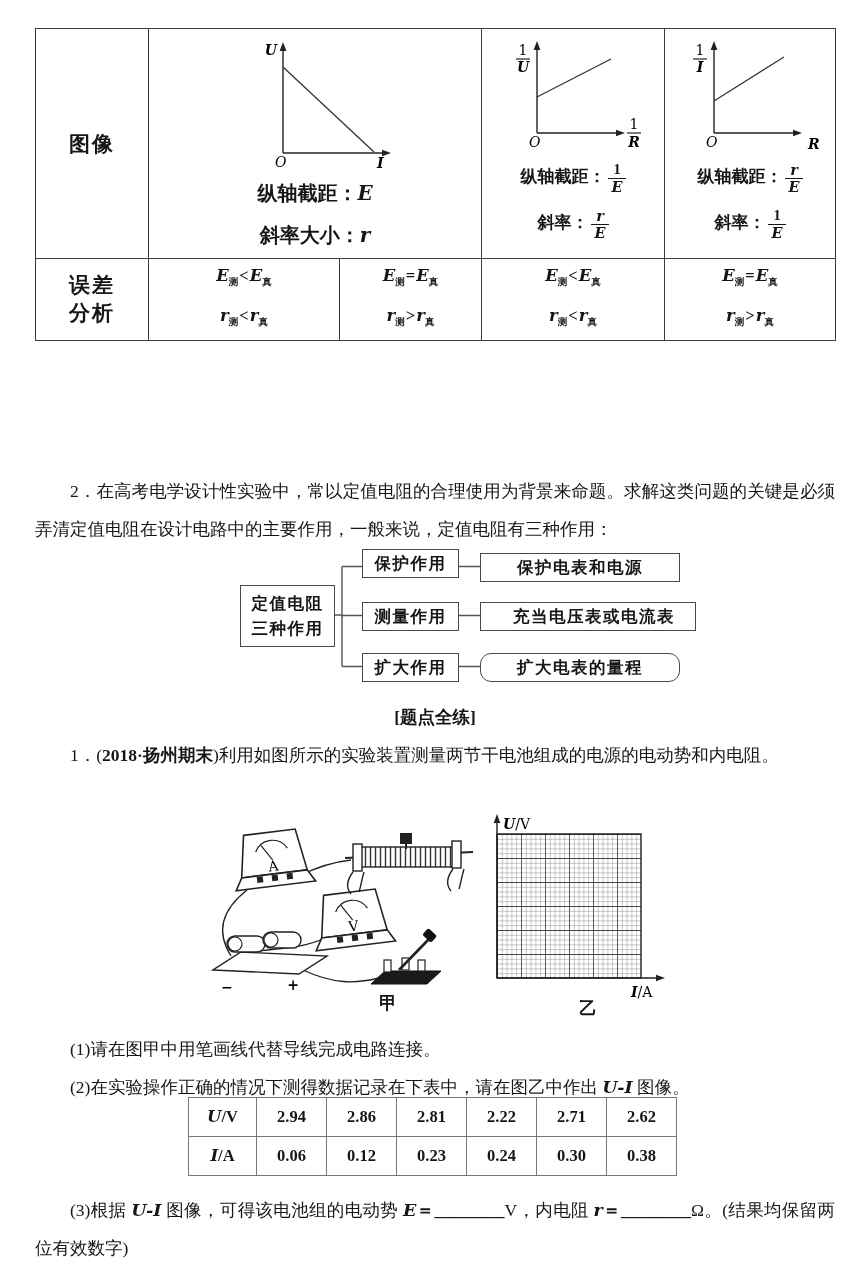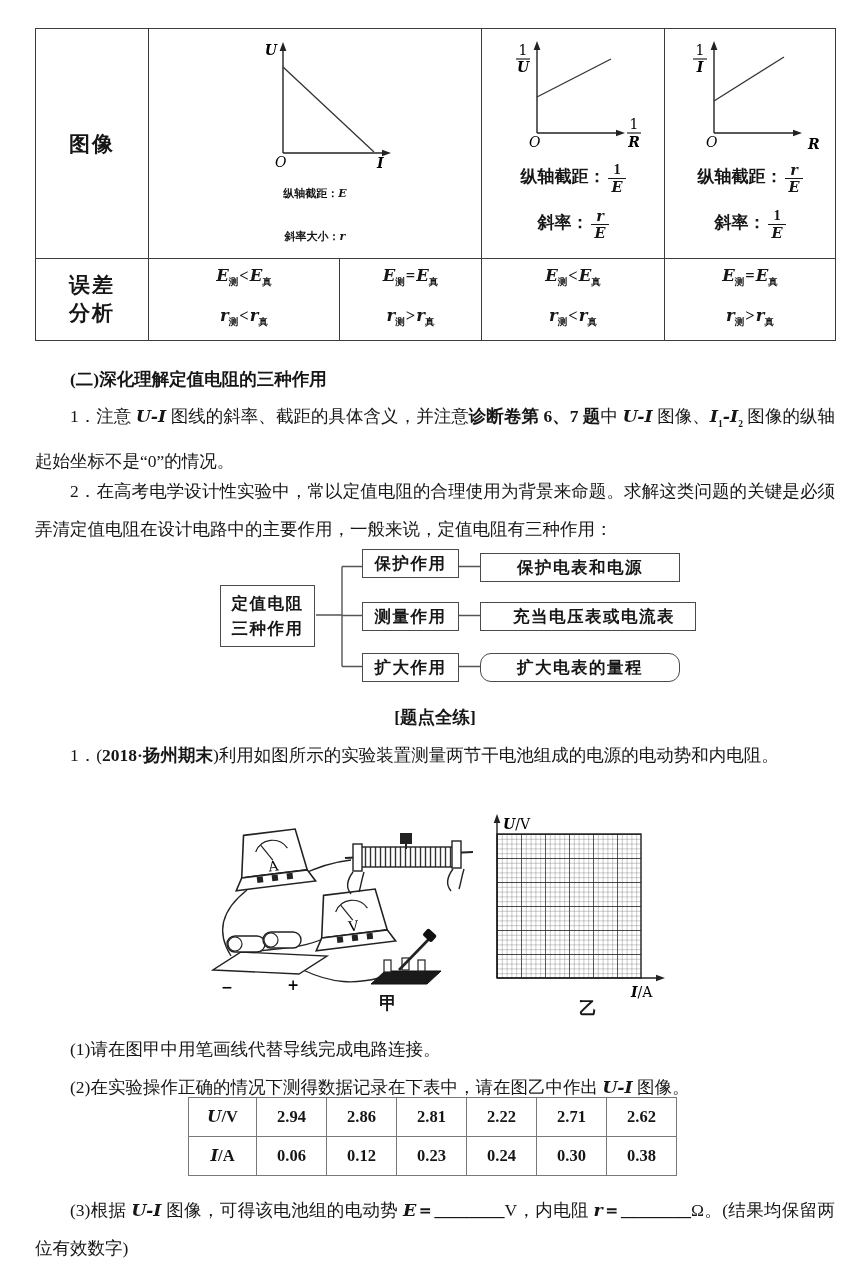--- a/index.html
+++ b/index.html
@@ -9,21 +9,21 @@
   .var{font-family:"DejaVu Serif",serif;font-style:italic;font-weight:bold;}
   .b{font-weight:bold;}
 
   
   .sum-table{border-collapse:collapse;table-layout:fixed;width:800px;background:#fff;}
   .sum-table td{border:1.6px solid #3c3c3c;padding:0;text-align:center;}
   .sum-table .r1 td{height:229px;vertical-align:top;}
   .sum-table td.hdr{vertical-align:middle;font-weight:700;font-size:21px;letter-spacing:2px;}
   .sum-table .r2 td{height:72px;vertical-align:middle;}
   .graph-svg{display:block;margin:8px auto 0;}
-  .gl{font-size:11px;font-weight:600;margin-top:12px;line-height:22px;}
+  .gl{font-size:20px;font-weight:600;margin-top:12px;line-height:22px;}
   .gl2{font-size:17px;font-weight:600;margin-top:4px;line-height:36px;}
   .frac{display:inline-flex;flex-direction:column;vertical-align:middle;line-height:1.08;
         text-align:center;font-weight:bold;font-size:14.5px;margin-left:3px;}
   .fn{border-bottom:1.4px solid #161616;padding:0 3px;}
   .fd{padding:0 3px;}
   .eline{font-size:16.5px;font-weight:bold;line-height:33px;}
   .csub{font-size:9.5px;font-weight:600;}
   .eop{font-weight:bold;padding:0 1px;}
   .svgtxt{font-family:"DejaVu Serif",serif;font-size:14px;}
 
@@ -154,37 +154,31 @@
         <div class="eline"><span class="var">r</span><sub class="csub">测</sub><span class="eop">&lt;</span><span class="var">r</span><sub class="csub">真</sub></div>
       </td>
       <td>
         <div class="eline"><span class="var">E</span><sub class="csub">测</sub><span class="eop">=</span><span class="var">E</span><sub class="csub">真</sub></div>
         <div class="eline"><span class="var">r</span><sub class="csub">测</sub><span class="eop">&gt;</span><span class="var">r</span><sub class="csub">真</sub></div>
       </td>
     </tr>
   </tbody>
     </table>
 
-  <div class="para abs indent" style="top:361px;">
-    <span class="b">(二)深化理解定值电阻的三种作用</span>
-  </div>
-
-  <div class="para abs indent" style="top:398px;">
-    <span>1．注意 </span><span class="var">U-I</span><span> 图线的斜率、截距的具体含义，并注意</span><span class="b">诊断卷第 6、7 题</span><span>中 </span><span class="var">U-I</span><span> 图像、</span><span class="var">I</span><sub class="csub">1</sub><span class="var">-</span><span class="var">I</span><sub class="csub">2</sub><span> 图像的纵轴起始坐标不是“0”的情况。</span>
-  </div>
+
 
   <div class="para abs indent" style="top:473px;">
     <span>2．在高考电学设计性实验中，常以定值电阻的合理使用为背景来命题。求解这类问题的关键是必须弄清定值电阻在设计电路中的主要作用，一般来说，定值电阻有三种作用：</span>
   </div>
 
   <div class="abs" style="left:180px;top:548px;width:520px;height:140px;">
     <svg class="abs" style="left:0;top:0;" width="520" height="140">
       <path d="M136,67 H162 M162,18.5 V118.5 M162,18.5 H182 M162,67.5 H182 M162,118.5 H182 M277,18.5 H300 M277,67.5 H300 M277,118.5 H300" fill="none" stroke="#555" stroke-width="1.4"></path>
     </svg>
-    <div class="tree-box tree-root" style="left:40px;top:37px;width:93px;height:60px;">
+    <div class="tree-box tree-root" style="left:60px;top:37px;width:93px;height:60px;">
       <div>定值电阻</div>
       <div>三种作用</div>
     </div>
     <div class="tree-box" style="left:182px;top:1px;width:95px;height:27px;">
         <span>保护作用</span>
       </div>
     <div class="tree-box" style="left:300px;top:5px;width:198px;height:27px;">
         <span>保护电表和电源</span>
       </div>
     <div class="tree-box" style="left:182px;top:54px;width:95px;height:27px;">

